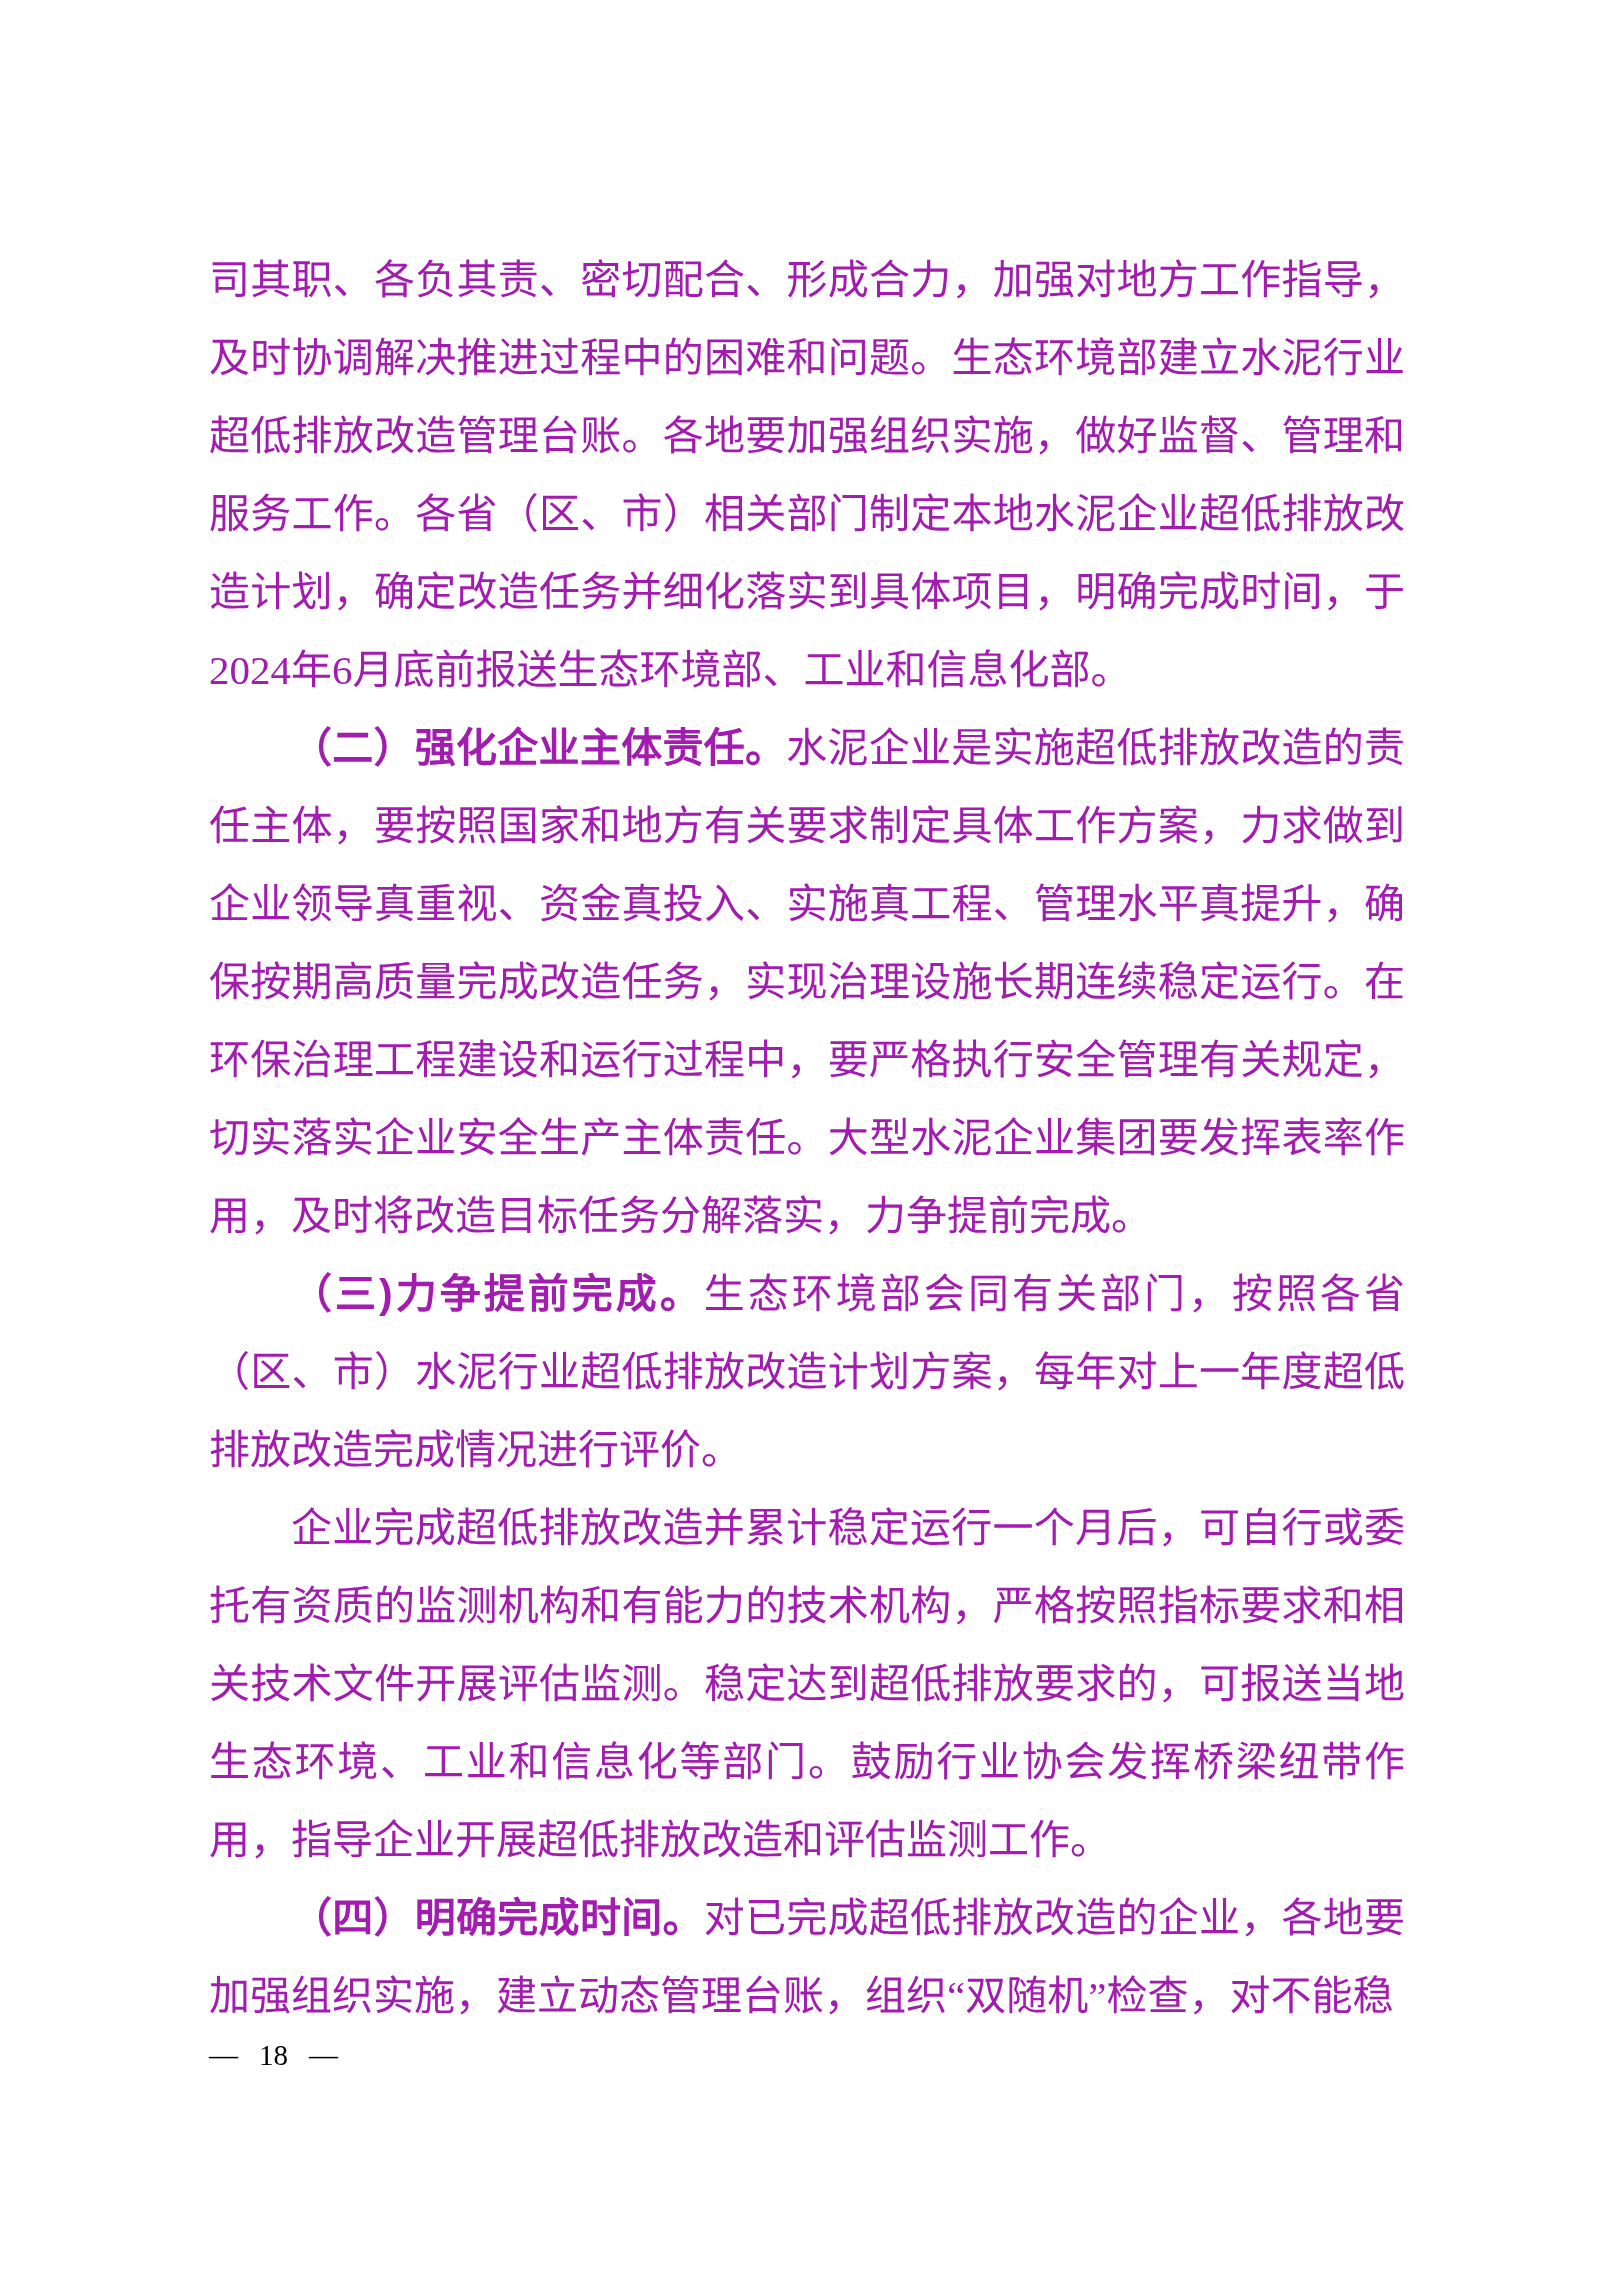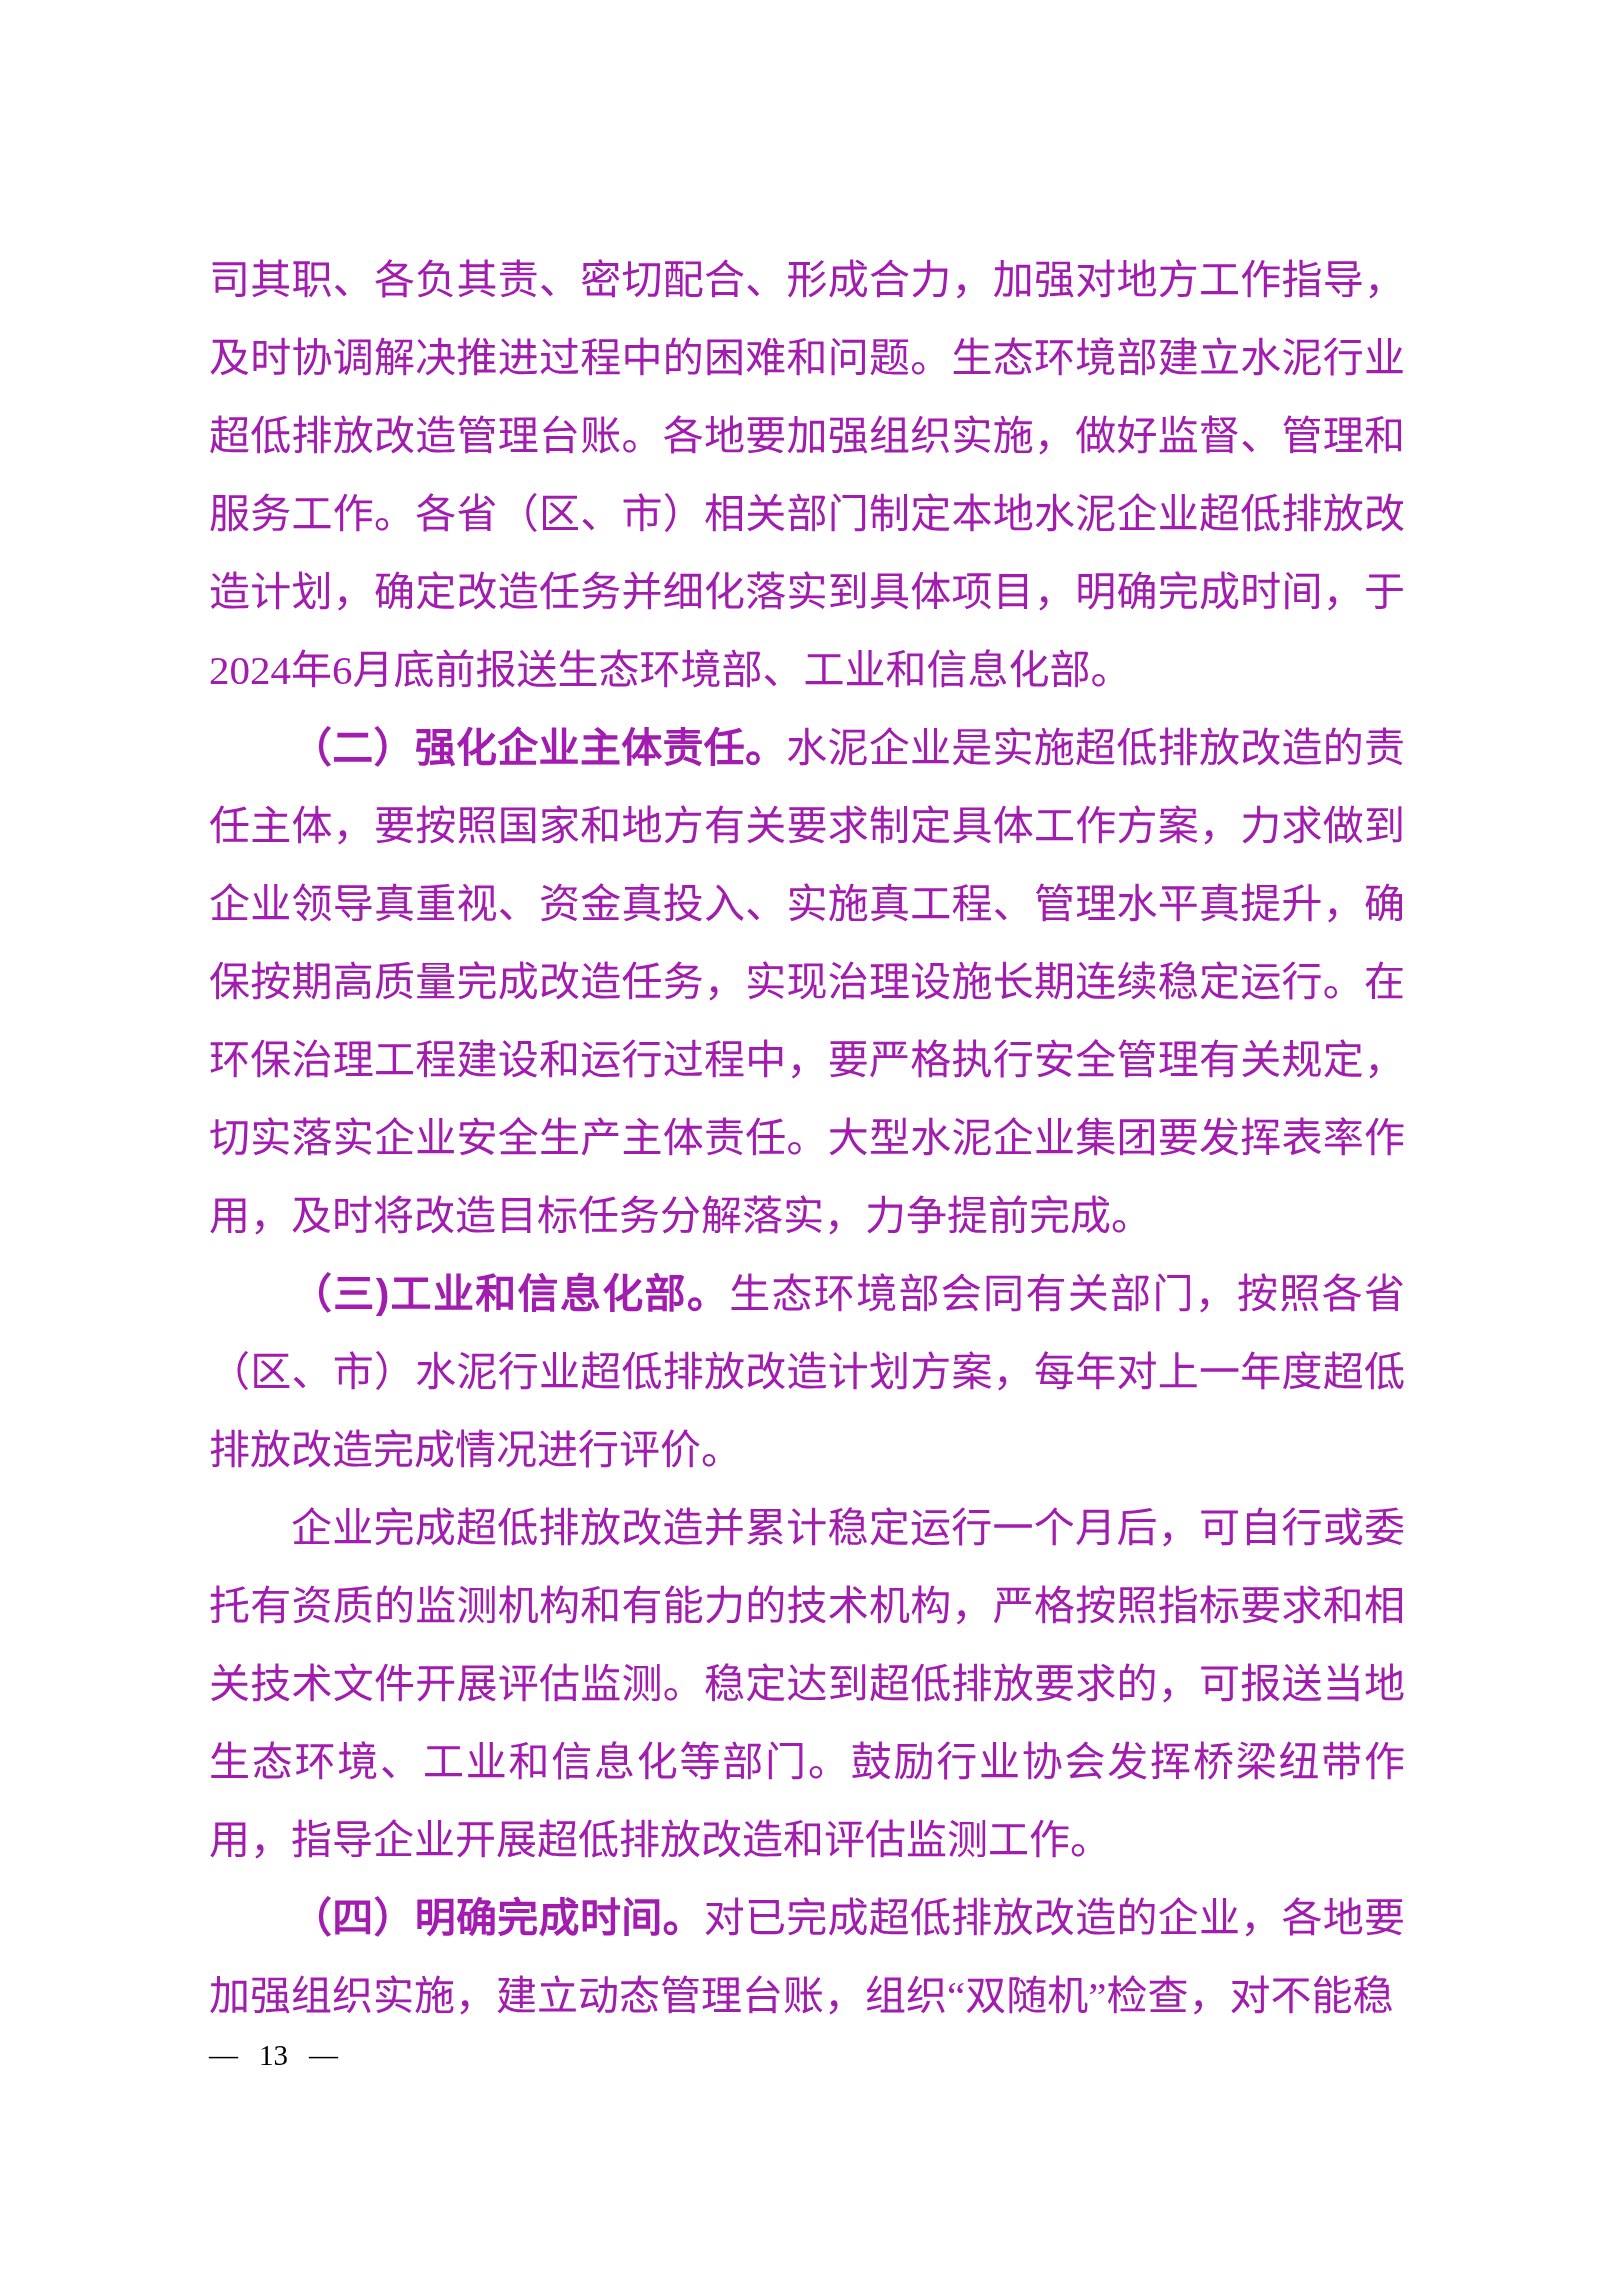--- a/index.html
+++ b/index.html
@@ -63,24 +63,24 @@
 <body>
 
 <div class="page">
 
   <main class="body-text">
 
     <p class="para no-indent"><span>司其职、各负其责、密切配合、形成合力，加强对地方工作指导，及时协调解决推进过程中的困难和问题。生态环境部建立水泥行业超低排放改造管理台账。各地要加强组织实施，做好监督、管理和服务工作。各省（区、市）相关部门制定本地水泥企业超低排放改造计划，确定改造任务并细化落实到具体项目，明确完成时间，于2024年6月底前报送生态环境部、工业和信息化部。</span></p>
 
     <p class="para"><span class="lead">（二）强化企业主体责任。</span><span>水泥企业是实施超低排放改造的责任主体，要按照国家和地方有关要求制定具体工作方案，力求做到企业领导真重视、资金真投入、实施真工程、管理水平真提升，确保按期高质量完成改造任务，实现治理设施长期连续稳定运行。在环保治理工程建设和运行过程中，要严格执行安全管理有关规定，切实落实企业安全生产主体责任。大型水泥企业集团要发挥表率作用，及时将改造目标任务分解落实，力争提前完成。</span></p>
 
-    <p class="para"><span class="lead">（三)工业和信息化部。</span><span>生态环境部会同有关部门，按照各省（区、市）水泥行业超低排放改造计划方案，每年对上一年度超低排放改造完成情况进行评价。</span></p>
+    <p class="para"><span class="lead">（三)力争提前完成。</span><span>生态环境部会同有关部门，按照各省（区、市）水泥行业超低排放改造计划方案，每年对上一年度超低排放改造完成情况进行评价。</span></p>
 
     <p class="para"><span>企业完成超低排放改造并累计稳定运行一个月后，可自行或委托有资质的监测机构和有能力的技术机构，严格按照指标要求和相关技术文件开展评估监测。稳定达到超低排放要求的，可报送当地生态环境、工业和信息化等部门。鼓励行业协会发挥桥梁纽带作用，指导企业开展超低排放改造和评估监测工作。</span></p>
 
     <p class="para"><span class="lead">（四）明确完成时间。</span><span>对已完成超低排放改造的企业，各地要加强组织实施，建立动态管理台账，组织“双随机”检查，对不能稳</span></p>
 
   </main>
 
-  <footer class="page-footer"><span>— 13 —</span></footer>
+  <footer class="page-footer"><span>— 18 —</span></footer>
 
 </div>
 
 
 </body></html>

